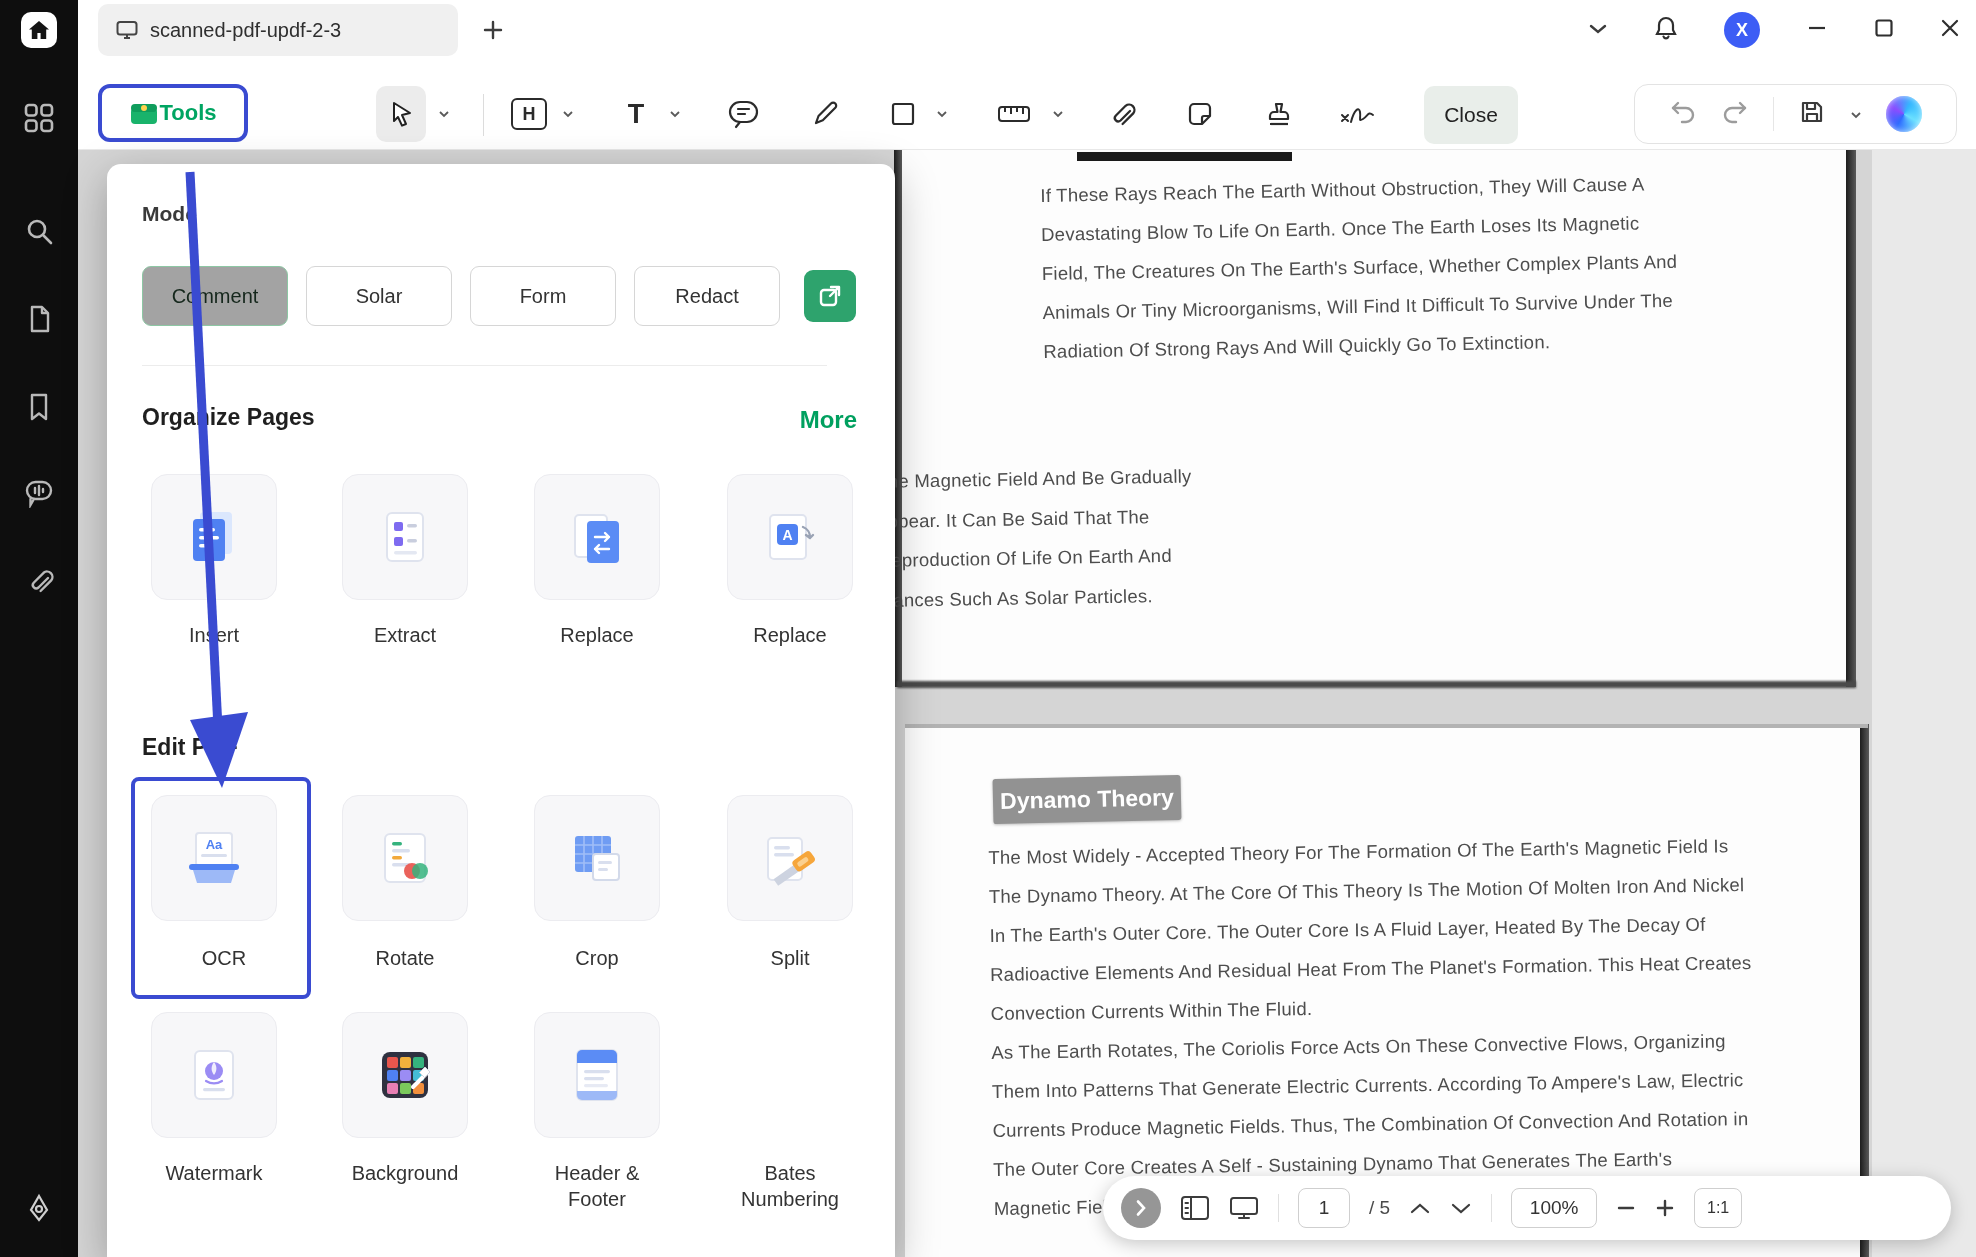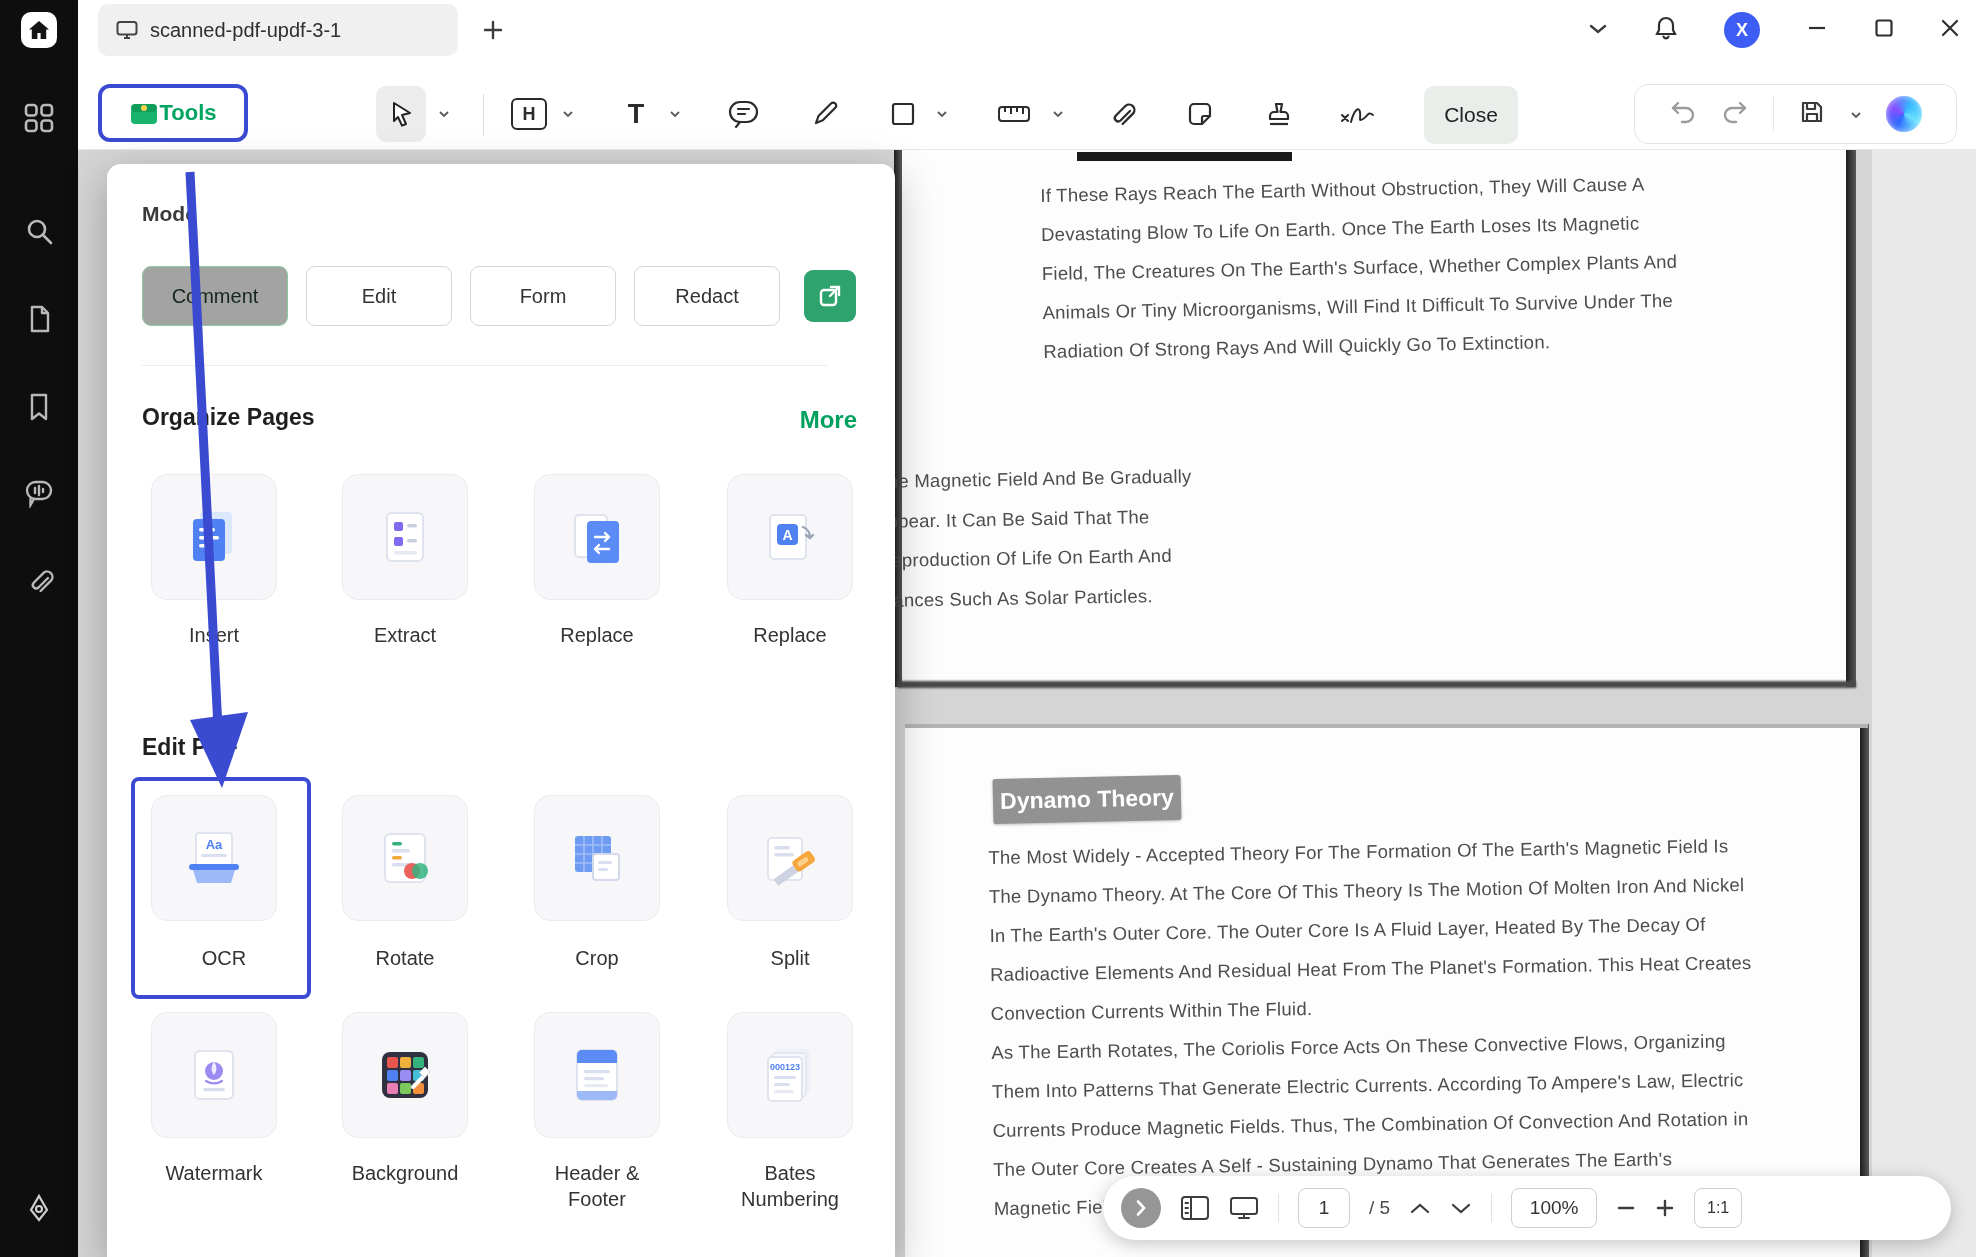--- a/index.html
+++ b/index.html
@@ -231,21 +231,21 @@
         </svg>
     </div>
   </aside>
 
   <header class="titlebar">
     <div class="tab">
       <svg width="22" height="20" fill="none" stroke="#444" stroke-width="2">
           <rect x="1.5" y="2" width="19" height="12.5" rx="2.5"></rect>
           <path d="M8 18h6M11 14.5V18"></path>
         </svg>
-      <span class="tab-title">scanned-pdf-updf-3-1</span>
+      <span class="tab-title">scanned-pdf-updf-2-3</span>
     </div>
     <span class="abs" style="left:404px;top:19px;cursor:pointer;">
       <svg width="22" height="22" stroke="#3c3c3c" stroke-width="2.4" stroke-linecap="round">
           <path d="M11 3v16M3 11h16"></path>
         </svg>
     </span>
     <div class="tb-right">
       <span style="cursor:pointer;">
         <svg width="20" height="12" fill="none" stroke="#3c3c3c" stroke-width="2.4" stroke-linecap="round">
             <path d="M3 3l7 6 7-6"></path>
@@ -414,21 +414,21 @@
     </div>
   </div>
 
   <section class="panel">
     <div class="mode-label">Mode</div>
 
     <div class="mode-btn active" style="left:35px;">
         <span>Comment</span>
       </div>
     <div class="mode-btn" style="left:199px;">
-        <span>Edit</span>
+        <span>Solar</span>
       </div>
     <div class="mode-btn" style="left:363px;">
         <span>Form</span>
       </div>
     <div class="mode-btn" style="left:527px;">
         <span>Redact</span>
       </div>
     <div class="ext-btn">
       <svg width="24" height="24" fill="none" stroke="#fff" stroke-width="2.4" stroke-linecap="round" stroke-linejoin="round">
           <rect x="3" y="6" width="15" height="15" rx="3"></rect>
@@ -568,31 +568,20 @@
           <rect x="10" y="5" width="40" height="50" rx="5" fill="#fff" stroke="#dfe3ee" stroke-width="2"></rect>
           <path d="M10 10a5 5 0 0 1 5-5h30a5 5 0 0 1 5 5v8H10z" fill="#5b8cf5"></path>
           <path d="M10 46h40v4a5 5 0 0 1-5 5H15a5 5 0 0 1-5-5z" fill="#9db9f7"></path>
           <rect x="17" y="25" width="26" height="3.2" rx="1.6" fill="#d9dfee"></rect>
           <rect x="17" y="32" width="20" height="3.2" rx="1.6" fill="#d9dfee"></rect>
           <rect x="17" y="39" width="24" height="3.2" rx="1.6" fill="#e7eaf4"></rect>
         </svg>
     </div>
     <div class="tile-label" style="left:435px;top:996px;width:110px;">Header &amp; Footer</div>
 
-    <div class="tile" style="left:620px;top:848px;">
-      <svg width="60" height="60">
-          <rect x="16" y="4" width="34" height="44" rx="4" fill="#eef1f8"></rect>
-          <rect x="12" y="8" width="34" height="44" rx="4" fill="#f5f7fc" stroke="#e0e4ef" stroke-width="1.5"></rect>
-          <rect x="8" y="12" width="34" height="44" rx="4" fill="#fff" stroke="#dfe3ee" stroke-width="2"></rect>
-          <text x="25" y="25" font-size="9" fill="#4f81f2" text-anchor="middle" font-weight="bold">000123</text>
-          <rect x="14" y="31" width="22" height="3" rx="1.5" fill="#d9dfee"></rect>
-          <rect x="14" y="38" width="16" height="3" rx="1.5" fill="#d9dfee"></rect>
-          <rect x="14" y="45" width="20" height="3" rx="1.5" fill="#e7eaf4"></rect>
-        </svg>
-    </div>
     <div class="tile-label" style="left:633px;top:996px;width:100px;">Bates Numbering</div>
 
     <div class="ocr-outline"></div>
   </section>
 
   <svg class="arrow-svg" width="130" height="640">
     <line x1="20" y1="4" x2="48" y2="560" stroke="#3a4bd1" stroke-width="9"></line>
     <polygon points="20,552 78,544 52,620" fill="#3a4bd1"></polygon>
   </svg>
 

